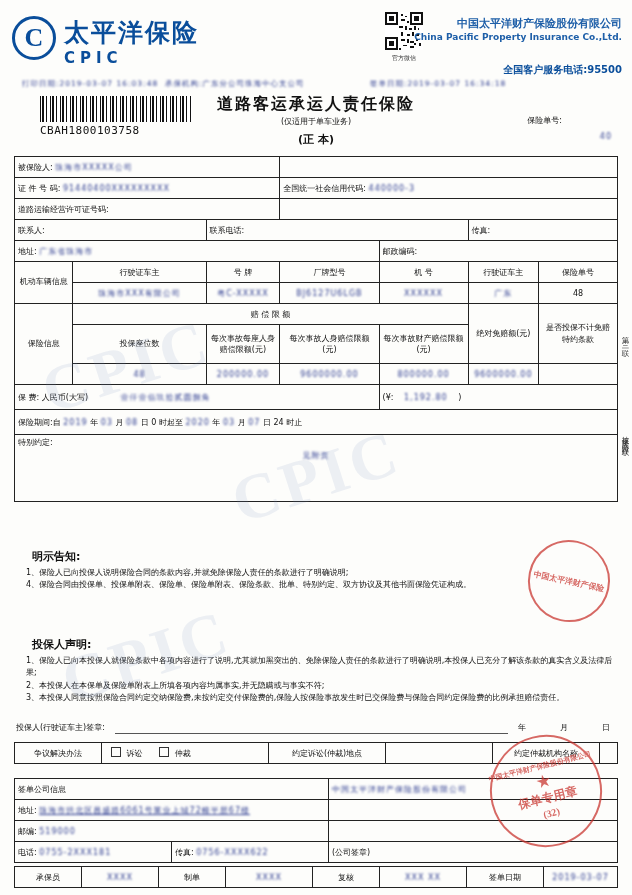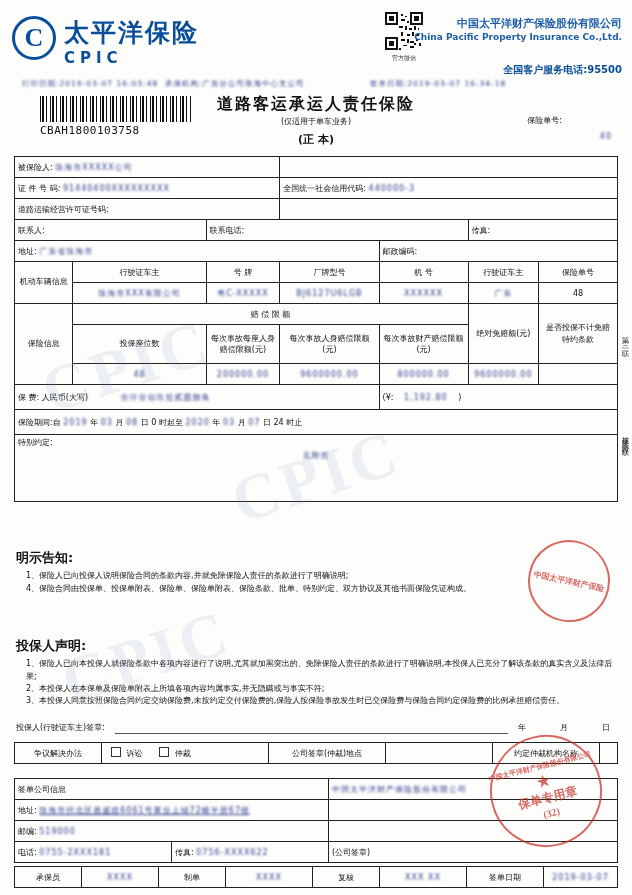--- a/index.html
+++ b/index.html
@@ -92,21 +92,21 @@
 
   
   .blur{
     color:#2b3a8f;
     filter:blur(1.1px);
     letter-spacing:1px;
   }
 
   
   .block{position:absolute;left:16px;width:600px;font-size:8px;line-height:1.55;}
-  .block h4{margin:0 0 2px 0;font-size:13px;font-weight:bold;}
+  .block h4{margin:0 0 2px 16px;font-size:11px;font-weight:bold;}
   .block p{margin:0;text-indent:0;}
 
   
   .sigline{border-bottom:1px solid #555;}
 
   
   .stamp{
     position:absolute;border:2px solid #c8312b;border-radius:50%;
     color:#c8312b;display:flex;align-items:center;justify-content:center;
     text-align:center;font-weight:bold;opacity:.72;
@@ -377,21 +377,21 @@
   <table class="tbl" style="top:742px;">
     <tbody>
         <tr>
       <td class="ctr" style="width:80px;">争议解决办法</td>
       <td style="width:160px;">
         <span style="display:inline-block;width:8px;height:8px;border:1px solid #333;margin:0 3px 0 6px;vertical-align:-1px;"></span>
         <span>诉讼</span>
         <span style="display:inline-block;width:8px;height:8px;border:1px solid #333;margin:0 3px 0 14px;vertical-align:-1px;"></span>
         <span>仲裁</span>
       </td>
-      <td class="ctr" style="width:110px;">公司签章(仲裁)地点</td>
+      <td class="ctr" style="width:110px;">约定诉讼(仲裁)地点</td>
       <td style="width:100px;"></td>
       <td class="ctr" style="width:100px;">约定仲裁机构名称</td>
       <td></td>
     </tr>
   </tbody>
     </table>
 
   <table class="tbl" style="top:778px;">
     <tbody>
         <tr>

